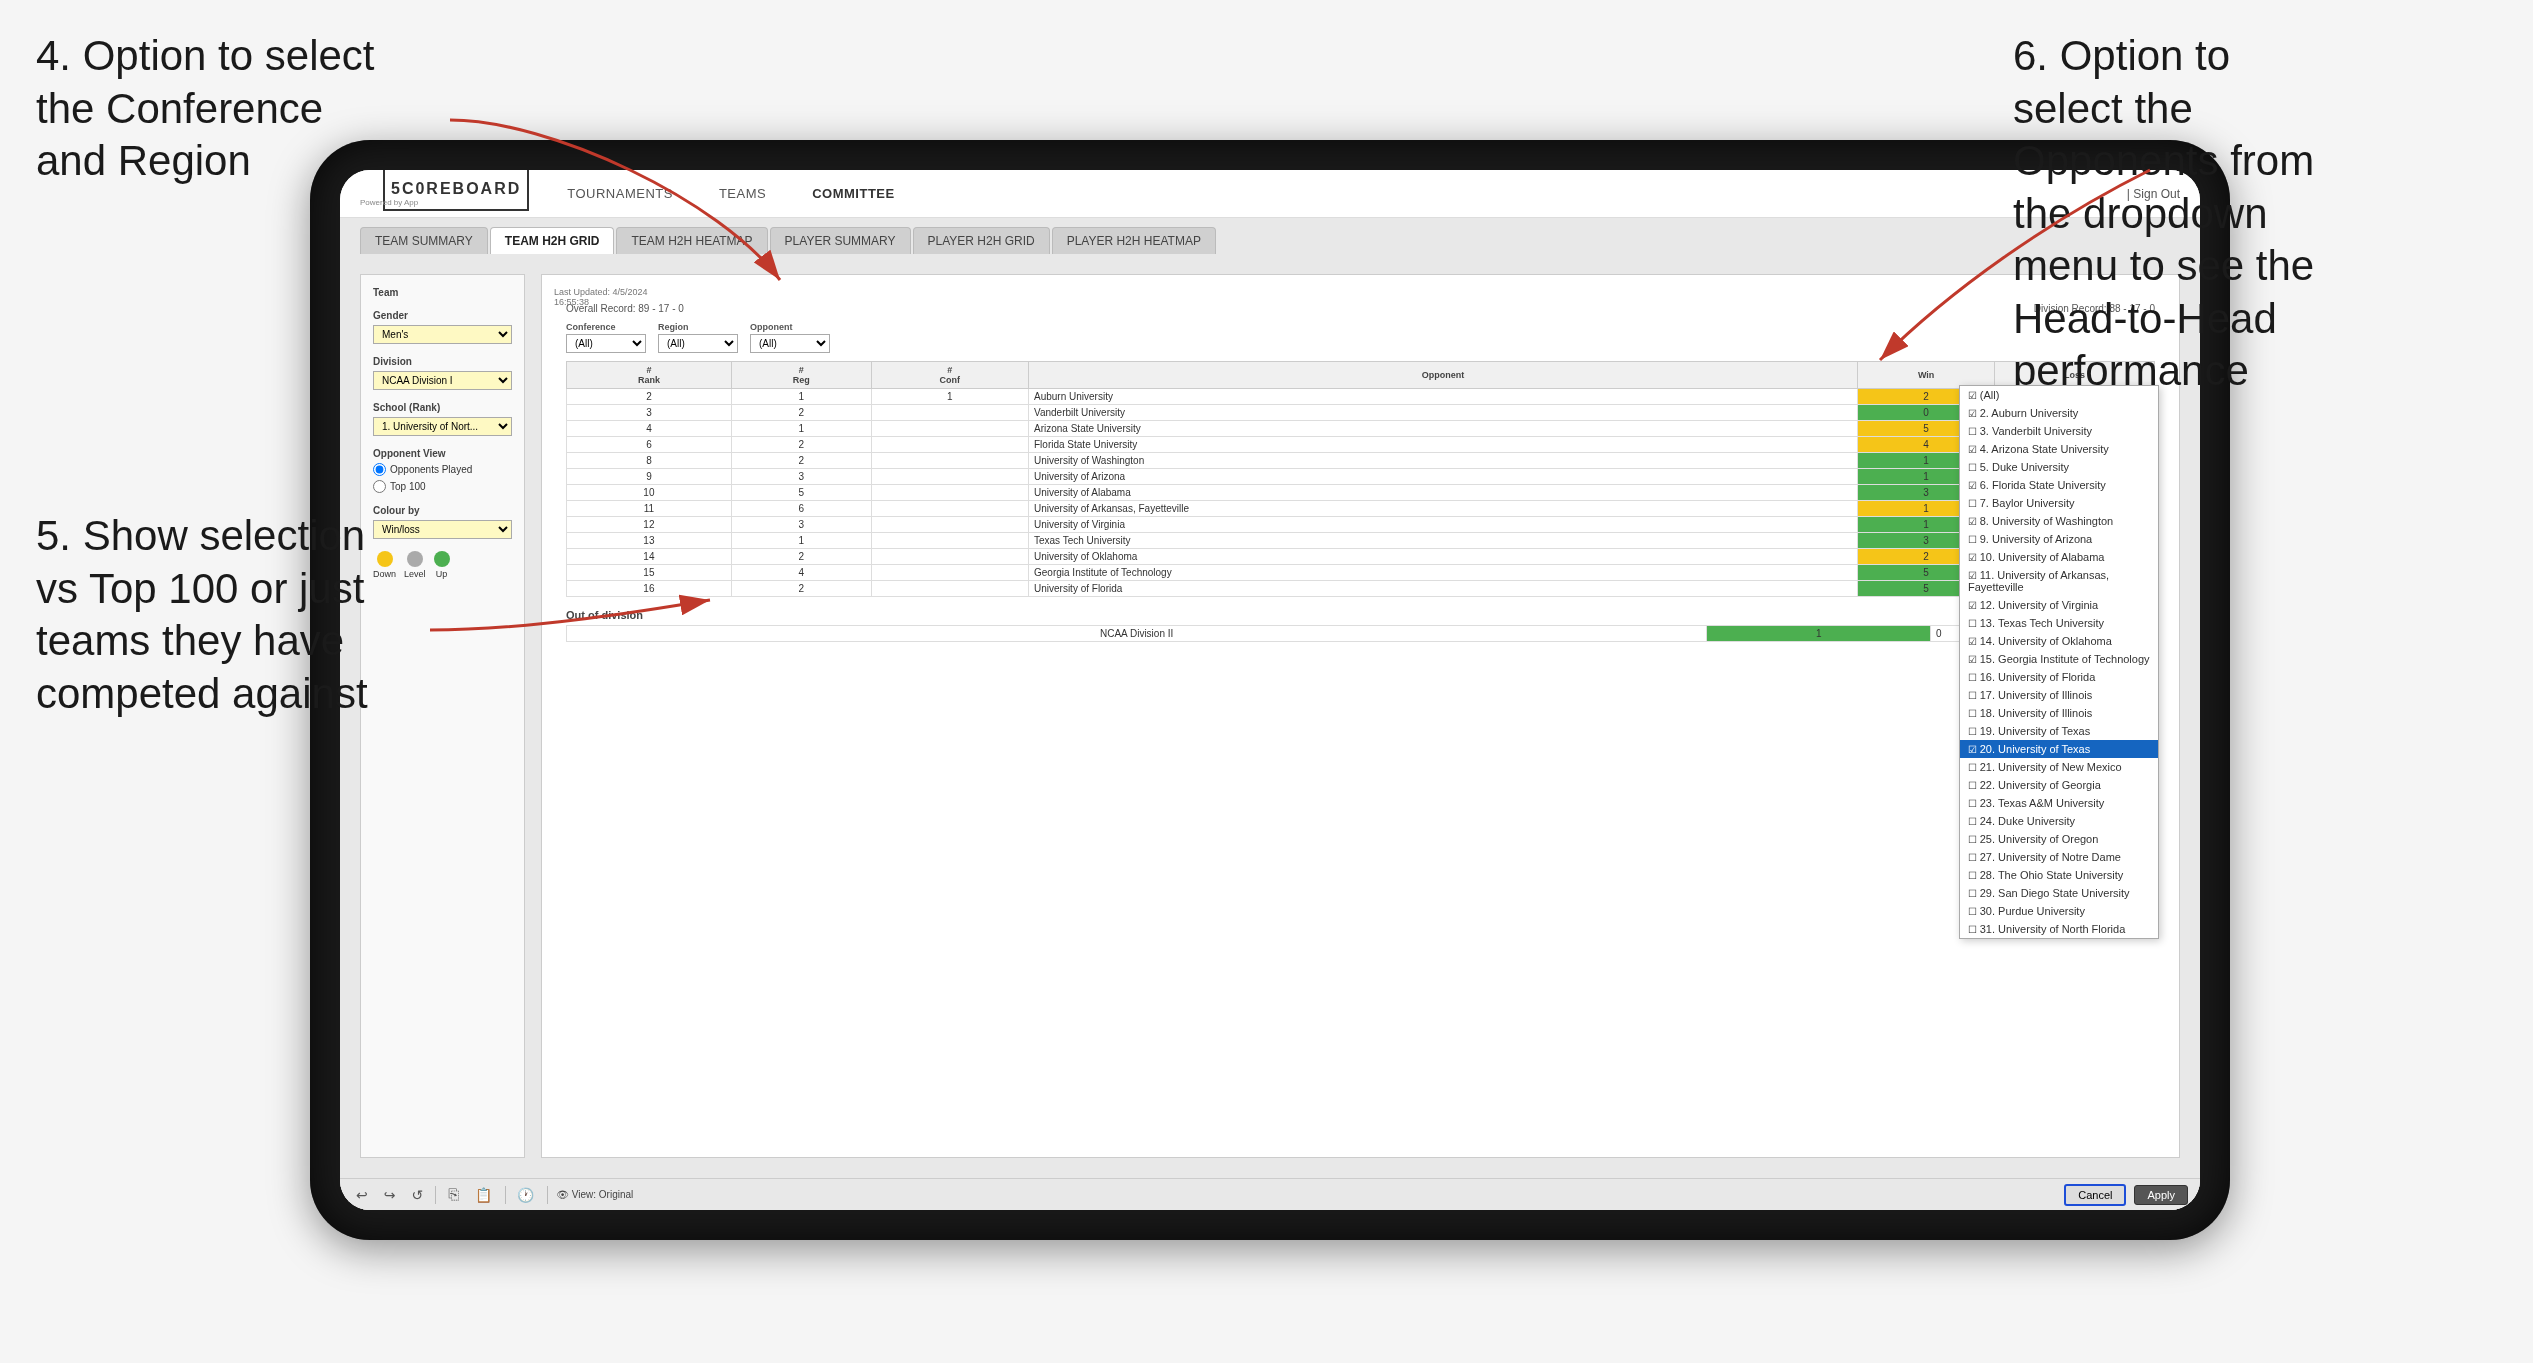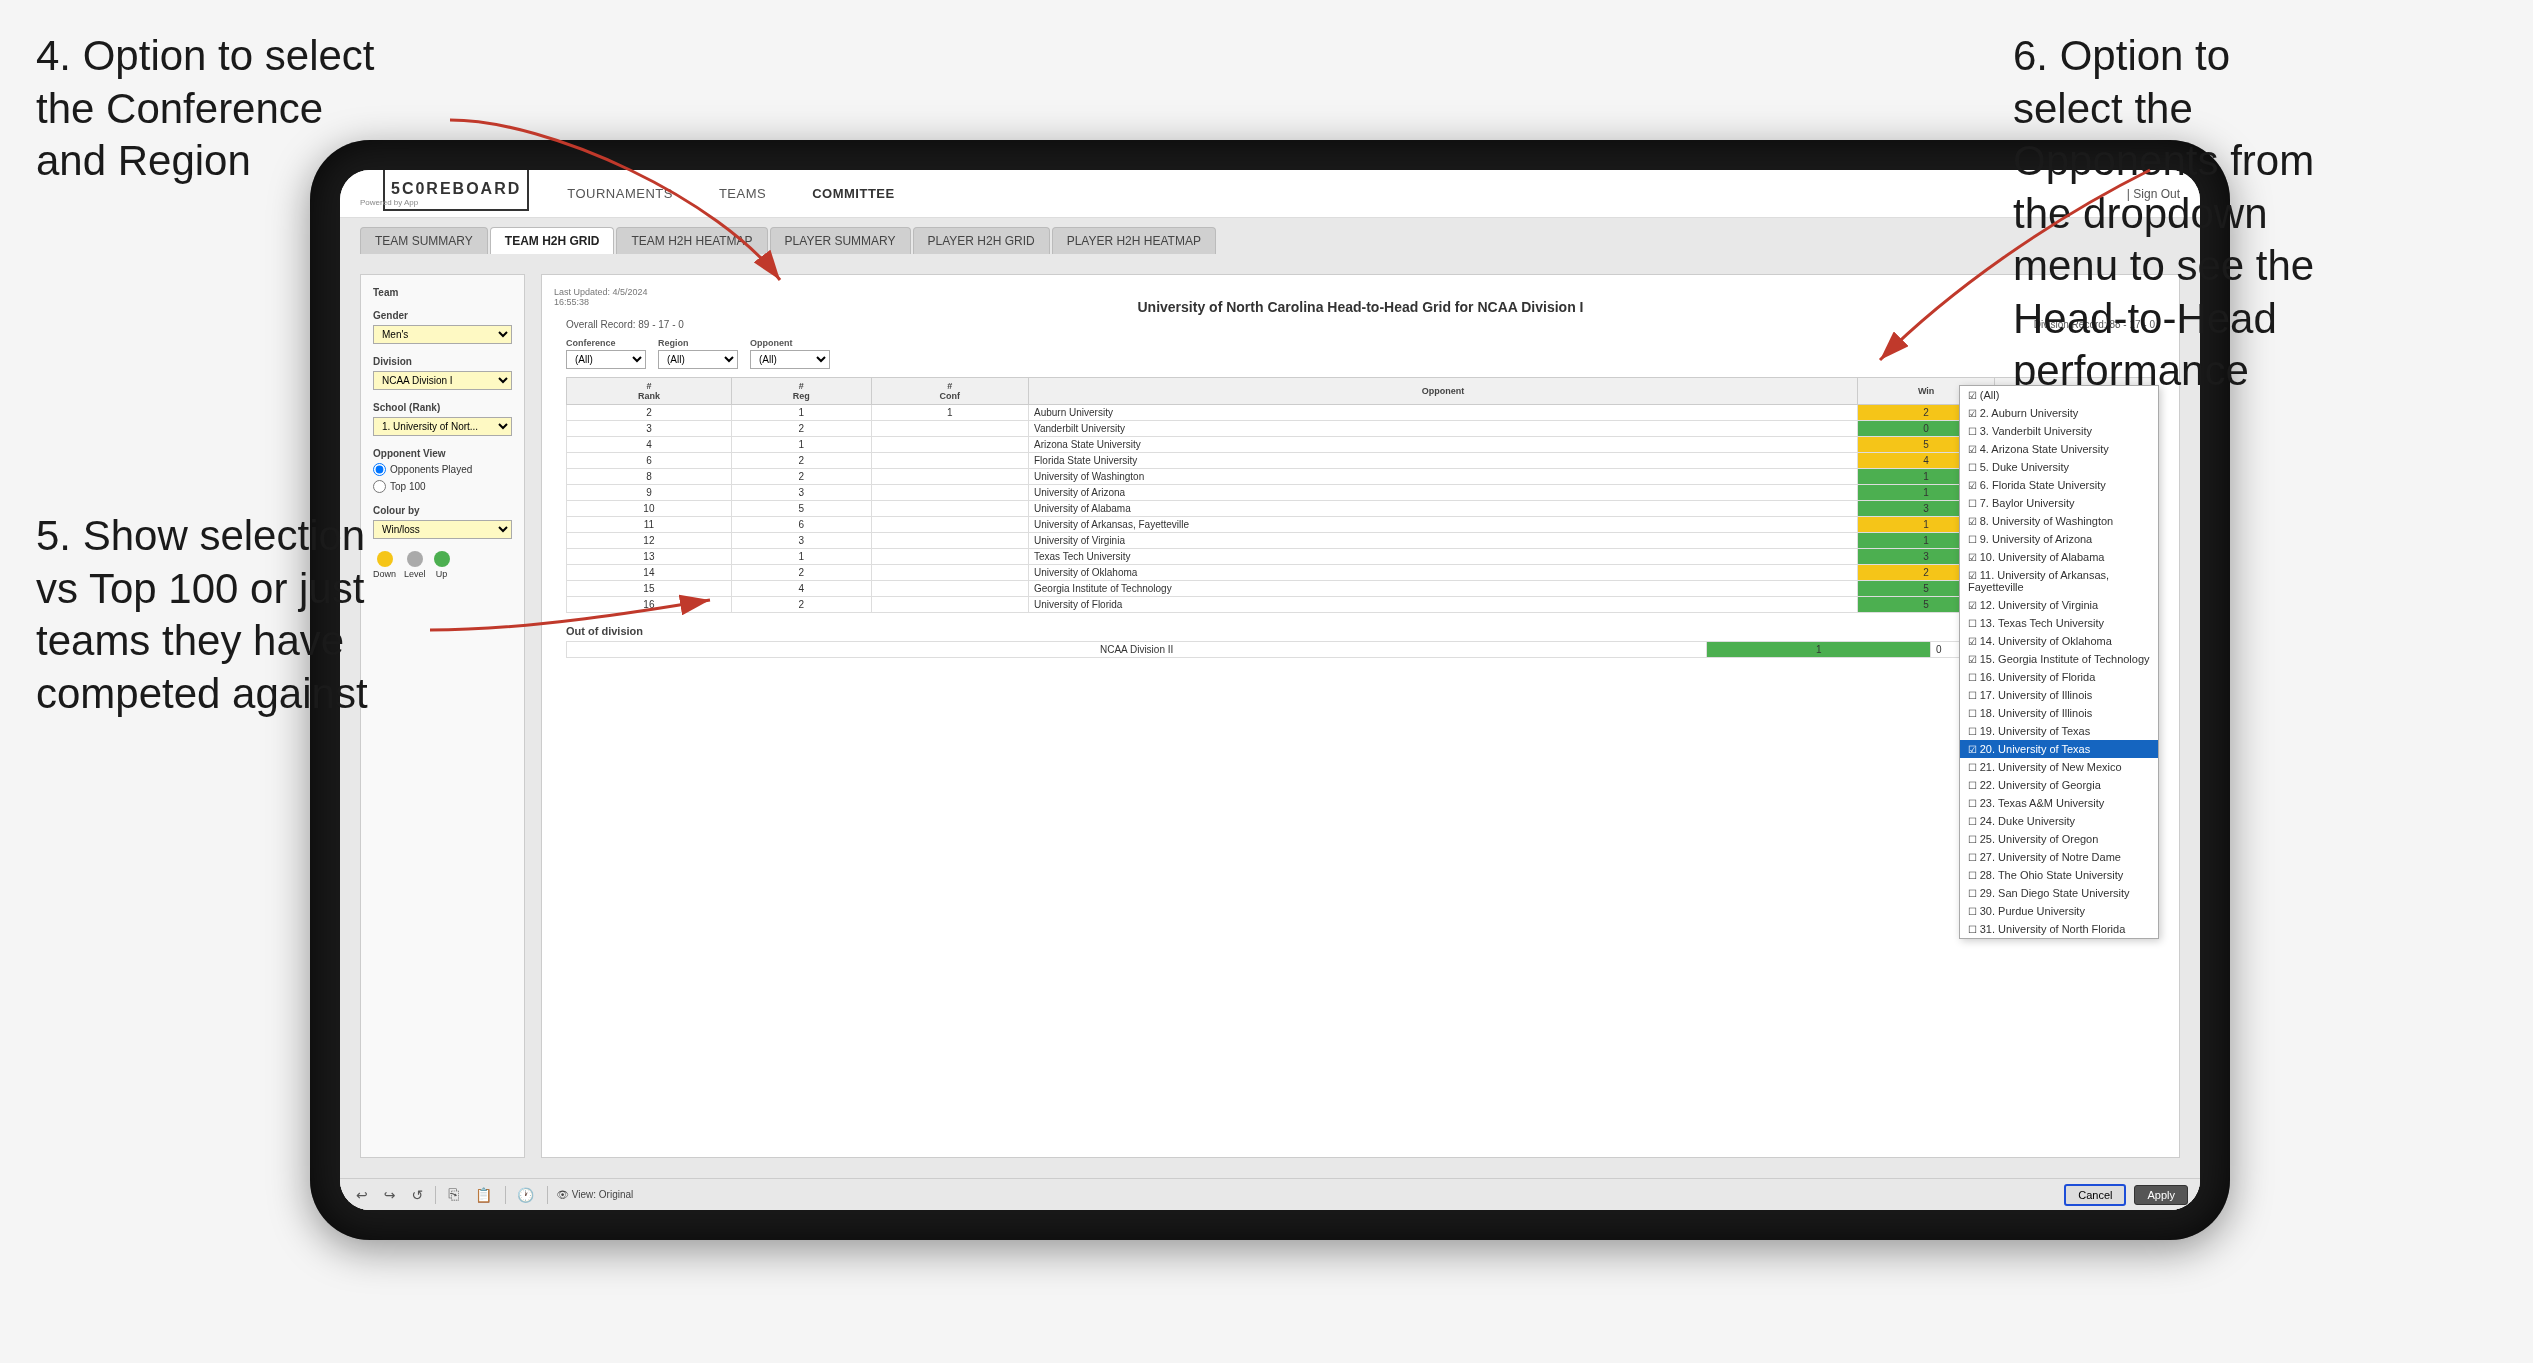--- a/index.html
+++ b/index.html
@@ -437,21 +437,20 @@
               <span>Up</span>
             </div>
           </div>
         </div>
 
         <div class="right-panel">
           <div class="last-updated" style="white-space:pre-line;font-size:9px;color:#777;">Last Updated: 4/5/2024
 16:55:38</div>
 
           <div class="report-header">
-            <div class="report-title">University of North Carolina Head-to-Head Grid for NCAA Division I</div>
             <div class="report-meta">
               <span>Overall Record: 89 - 17 - 0</span>
               <span>Division Record: 88 - 17 - 0</span>
             </div>
           </div>
 
           <div class="filters-row">
             <div class="filter-group">
               <span class="filter-label">Conference</span>
               <select class="filter-select">

